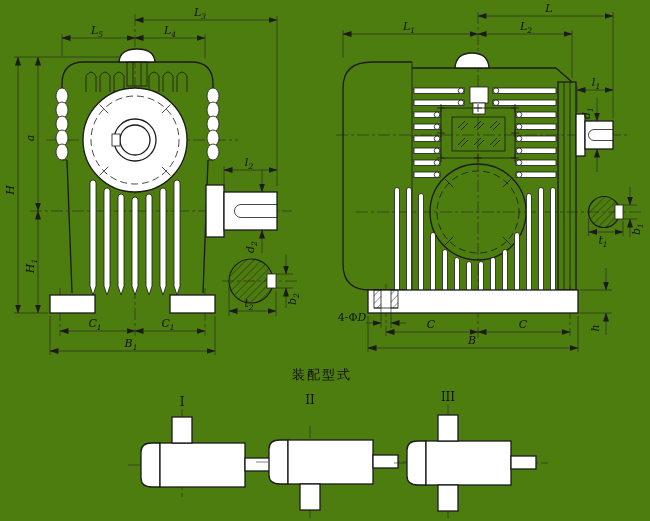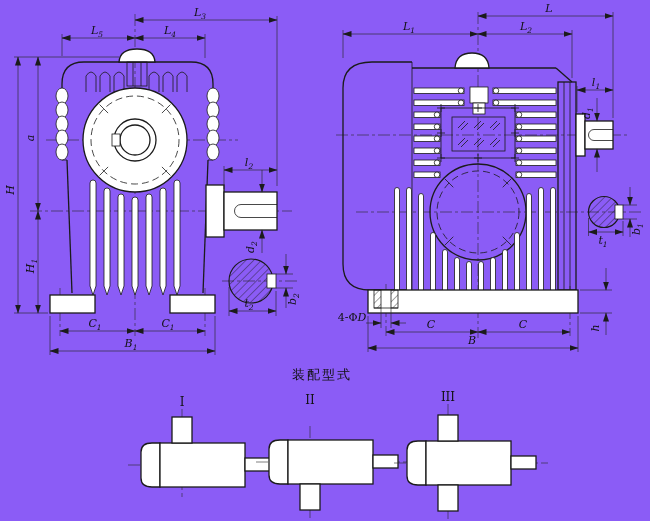--- a/index.html
+++ b/index.html
@@ -1,16 +1,16 @@
 <!DOCTYPE html>
 <html><head>
 <meta charset="utf-8">
 <style>
   html,body{margin:0;padding:0;background:#ffffff;}
-  .canvas{position:relative;width:650px;height:521px;background:#8b5cf6;overflow:hidden;
+  .canvas{position:relative;width:650px;height:521px;background:#4d7c0f;overflow:hidden;
           font-family:"DejaVu Serif", serif;}
   svg{display:block;}
   .ol{fill:none;stroke:#1b1b1b;stroke-width:1.3;}
   .olw{fill:#ffffff;stroke:#1b1b1b;stroke-width:1.3;}
   .tl{fill:none;stroke:#1b1b1b;stroke-width:0.8;}
   .tlw{fill:#ffffff;stroke:#1b1b1b;stroke-width:0.8;}
   .dimln{fill:none;stroke:#2a2a2a;stroke-width:0.65;}
   .cl{fill:none;stroke:#2a2a2a;stroke-width:0.6;stroke-dasharray:12 3 3 3;}
   .dc{fill:none;stroke:#1b1b1b;stroke-width:0.8;stroke-dasharray:7 4;}
   .dim{font:italic 11px "DejaVu Serif", serif;fill:#111;}

